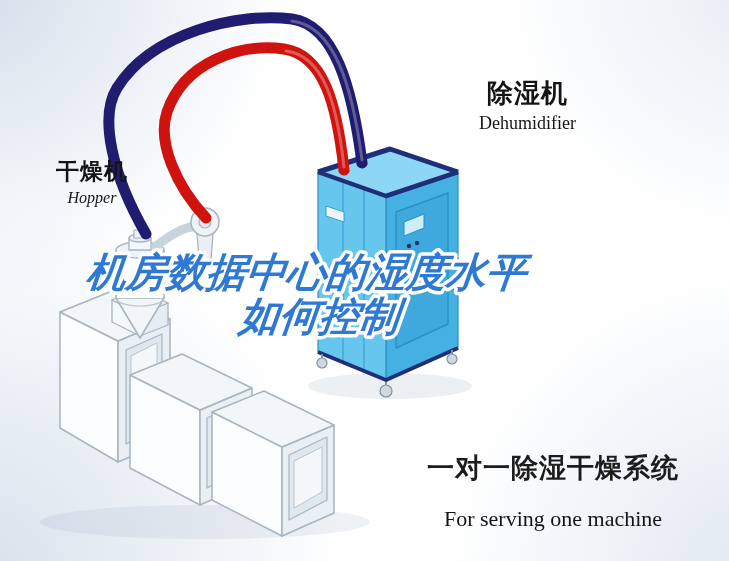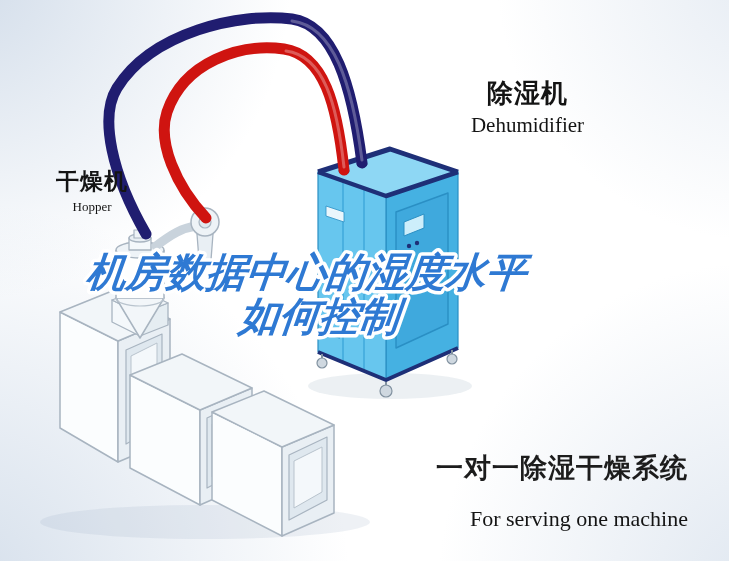--- a/index.html
+++ b/index.html
@@ -17,27 +17,27 @@
   }
   .illustration, .headline-svg {
     position:absolute; left:0; top:0;
   }
   .label { position:absolute; text-align:center; color:#141414; }
   .label .zh { font-weight:bold; }
   .serif { font-family:"Liberation Serif", serif; }
 
   .dehum-label { left:455px; top:76px; width:145px;text-align:center; }
   .dehum-label .zh { font-size:26px; letter-spacing:1px; }
-  .dehum-label .en { font-size:21px; margin-top:2px; }
+  .dehum-label .en { font-size:18px; margin-top:2px; }
 
-  .hopper-label { left:44px; top:166px; width:96px; }
+  .hopper-label { left:44px; top:156px; width:96px; }
   .hopper-label .zh { font-size:23px; letter-spacing:1px; }
-  .hopper-label .en { font-size:13px; margin-top:2px; }
+  .hopper-label .en { font-size:16px; margin-top:2px;font-style:italic; }
 
-  .footer-label { left:418px; top:450px; width:270px;text-align:right; }
+  .footer-label { left:418px; top:450px; width:270px; }
   .footer-label .zh { font-size:27px; letter-spacing:1px; color:#1c1c1c; }
   .footer-label .en { font-size:22px; margin-top:20px; }
 </style>
 </head>
 <body>
 
 <div class="canvas">
 
   <svg class="illustration" width="729" height="561" viewBox="0 0 729 561">
 

